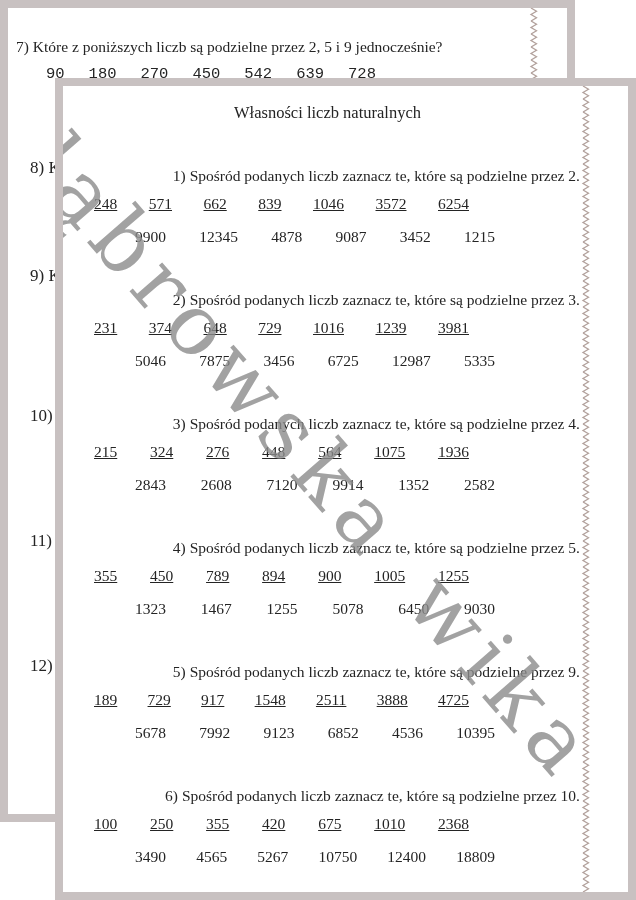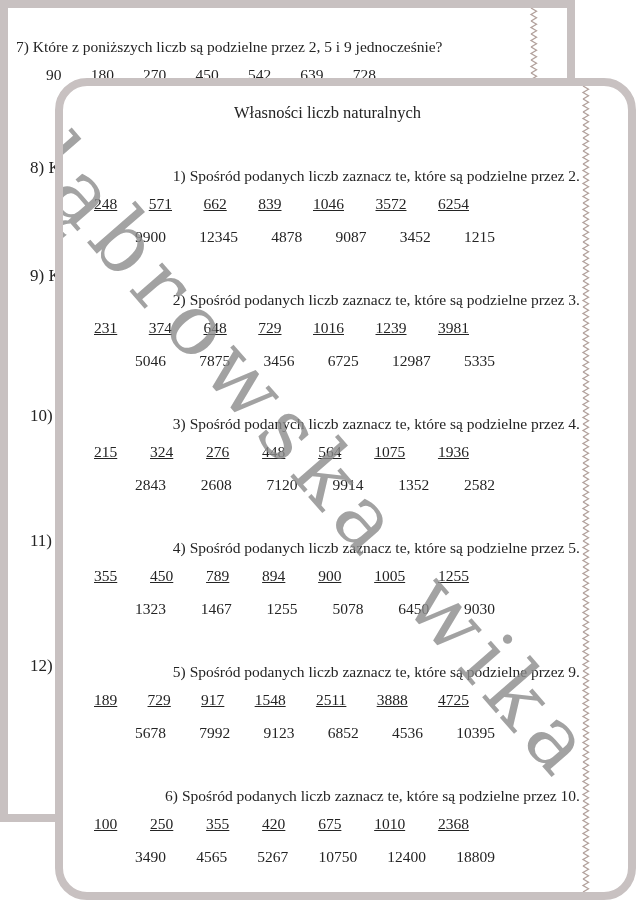--- a/index.html
+++ b/index.html
@@ -8,33 +8,33 @@
     background:#ffffff;
     font-family:"Liberation Serif", serif;
     color:#242424;
   }
   .page{
     position:absolute;background:#ffffff;
     border:8px solid #c8c1c1;
     box-sizing:border-box;overflow:hidden;
   }
   .back-page{ left:0; top:0; width:575px; height:822px; z-index:1; }
-  .front-page{ left:55px; top:78px; width:581px; height:822px; z-index:2;border-radius:32px; }
+  .front-page{ left:55px; top:78px; width:581px; height:822px; z-index:2; }
 
   .zigzag{ position:absolute; top:0; z-index:1; }
   .back-page .zigzag{ left:519px; }
   .front-page .zigzag{ left:516px; }
 
   
   .bp-content{ padding:28px 0 0 8px; }
   .bp-header{ font-size:15.5px; line-height:22px; white-space:nowrap; }
   .bp-row{
     display:flex; justify-content:space-between;
     width:330px; margin-left:30px; margin-top:8px;
-    font-size:15.5px; line-height:17px;
+    font-size:15.5px; line-height:17px;font-family:Liberation Mono, monospace;
   }
   .frag{
     position:absolute; left:22px; font-size:17px; line-height:20px;
     white-space:nowrap;
   }
 
   
   .fp-content{ padding:16px 0 0 12px; width:505px; position:relative; z-index:2; }
   .fp-title{ text-align:center; font-size:16.5px; line-height:22px; }
   .exercise{ margin-top:41px; padding-left:5px; }

